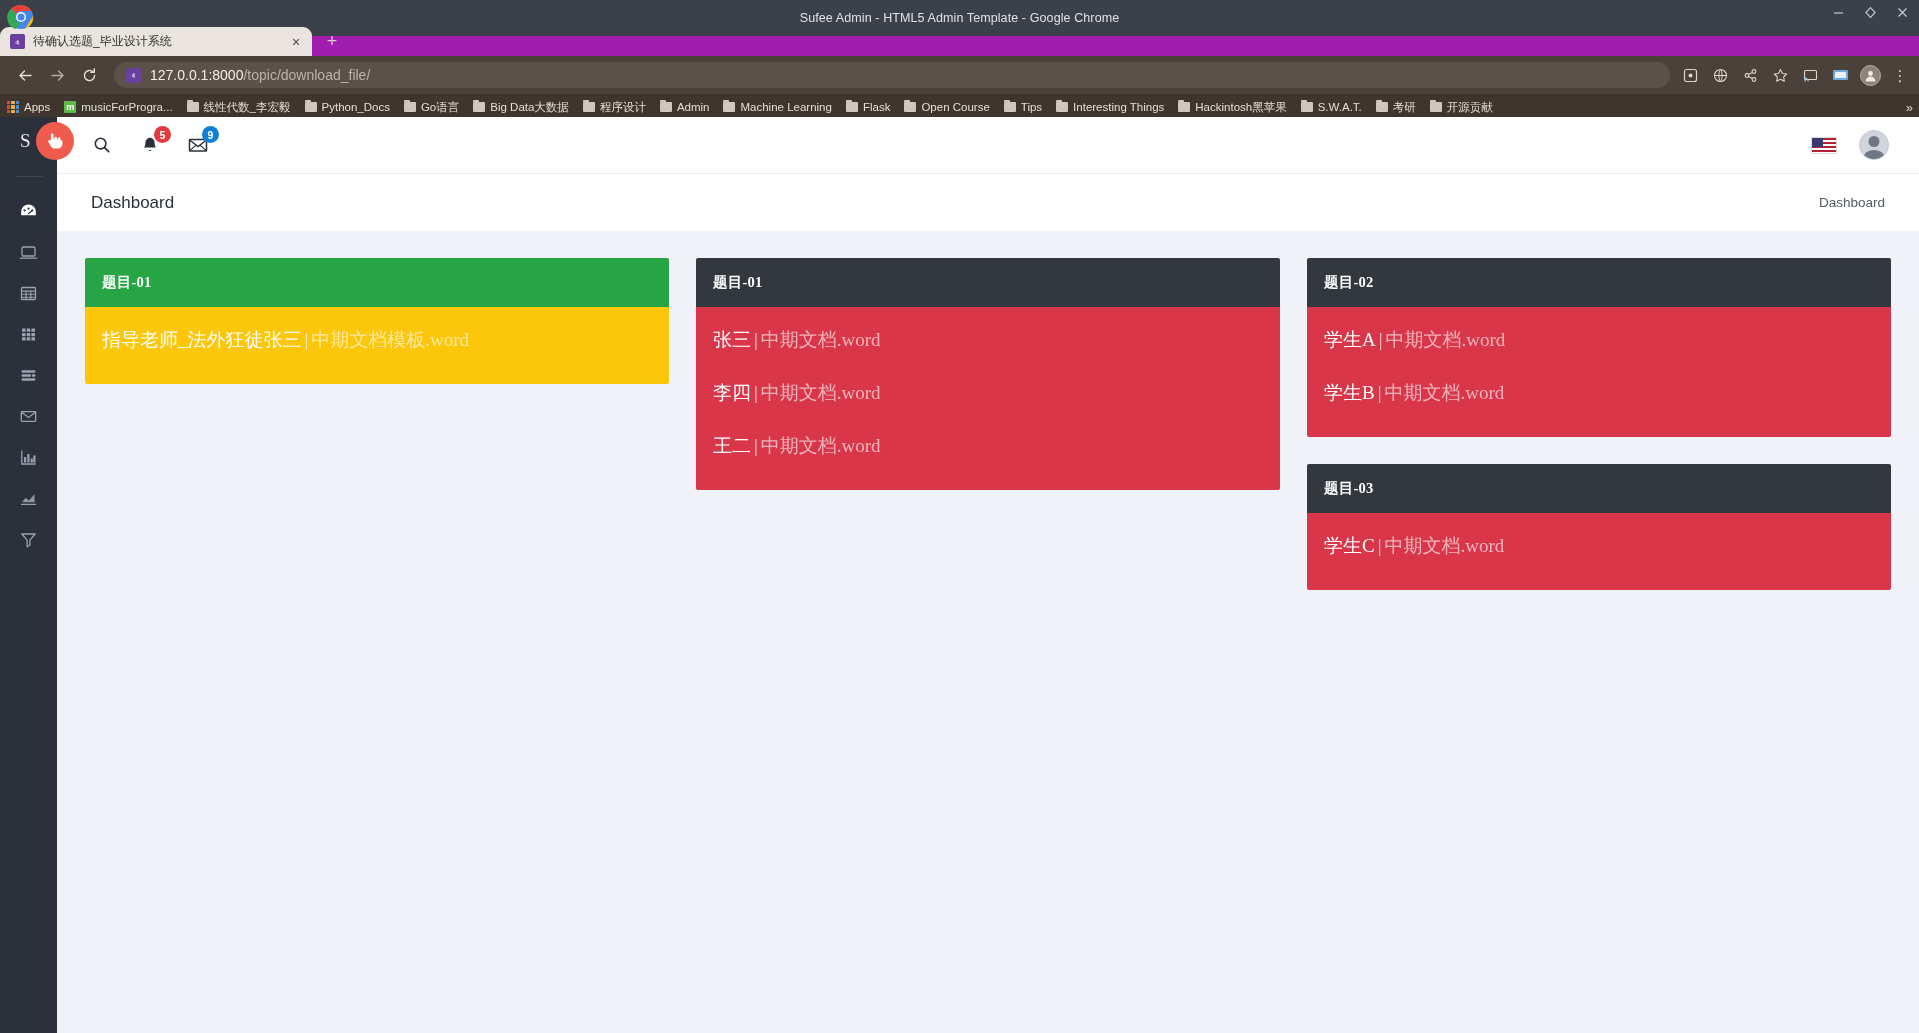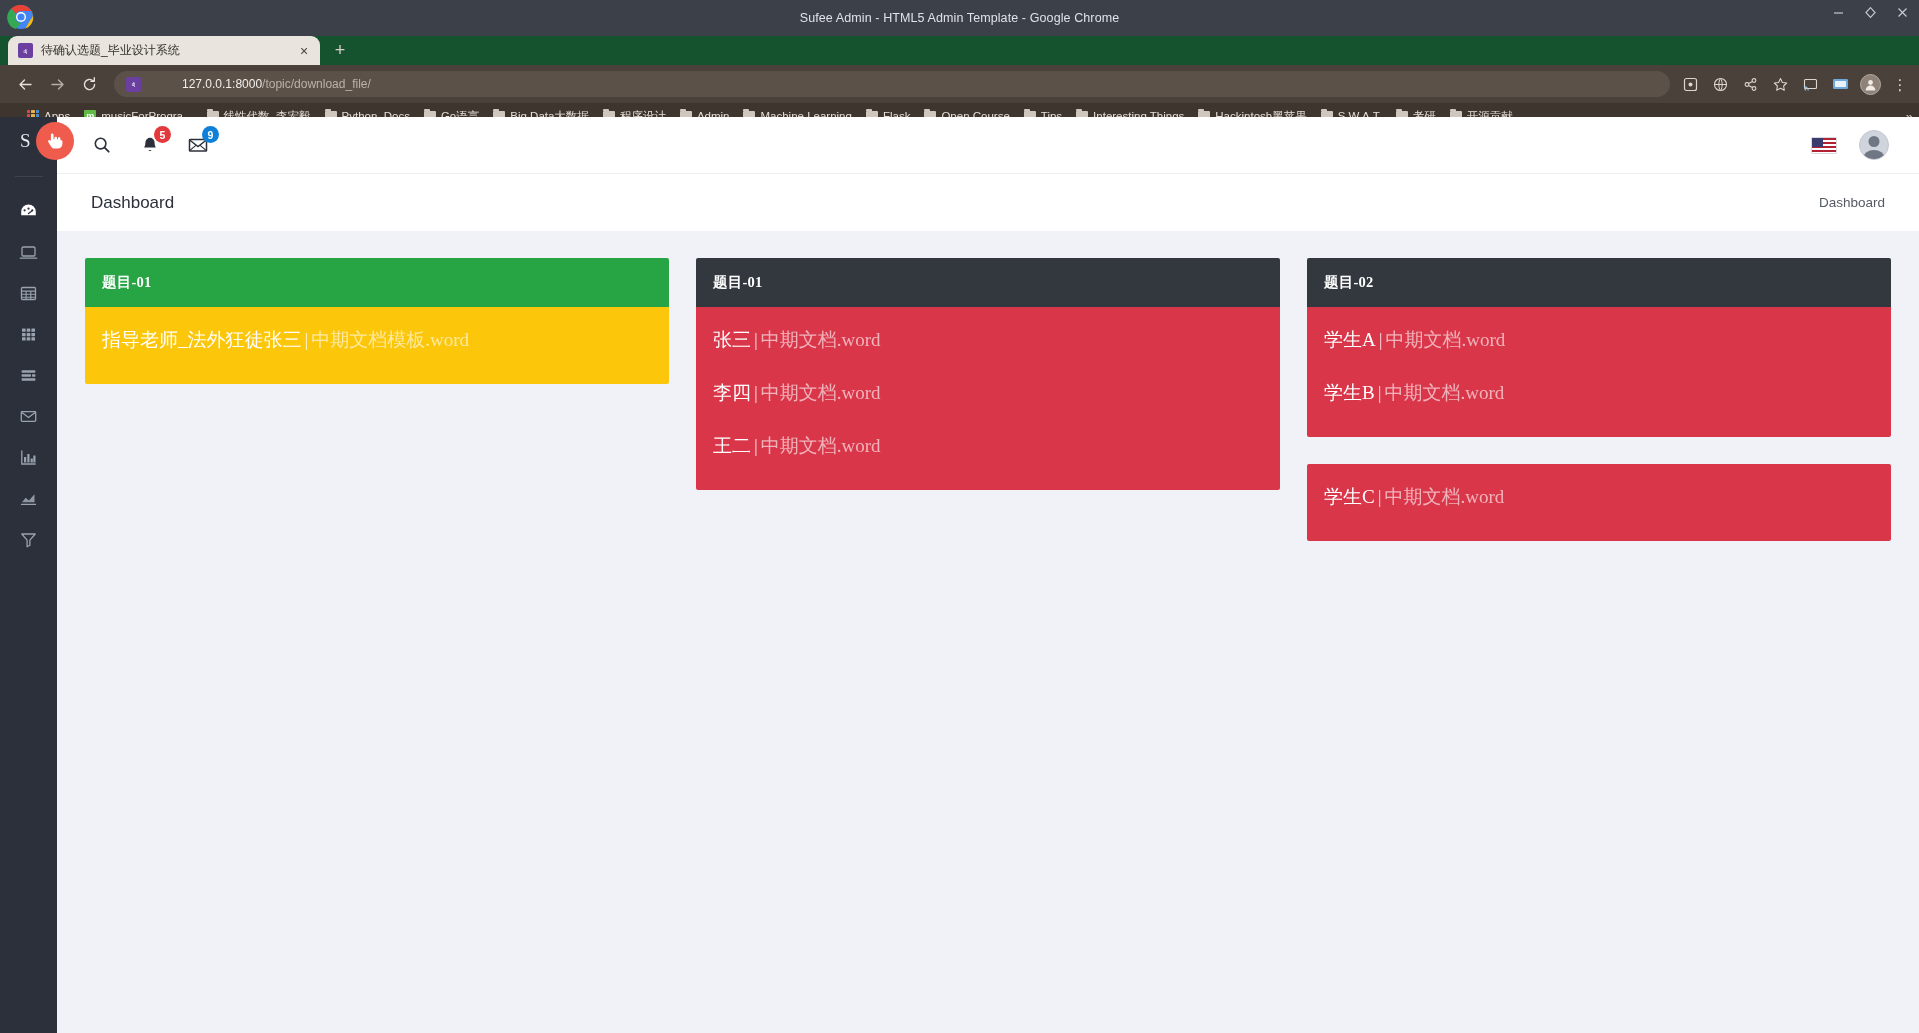--- a/index.html
+++ b/index.html
@@ -22,22 +22,22 @@
     font-size: 12.5px; color: #dfe2e6; letter-spacing: .1px;
   }
   .win-controls {
     position: absolute; right: 10px; top: 0; height: 24px;
     display: flex; align-items: center; gap: 19px;
   }
   .win-btn { width: 13px; height: 13px; position: relative; opacity: .85; }
   .win-btn svg { display: block; }
 
   .tabstrip {
-    height: 29px; background: #14532d; position: relative;
-    display: flex; align-items: flex-end; padding-left: 8px;
+    height: 20px; background: #a21caf; position: relative;
+    display: flex; align-items: flex-end; padding-left: 0;
   }
   .tab {
     width: 312px; height: 29px; background: #e9e4dd;
     border-radius: 9px 9px 0 0;
     display: flex; align-items: center; padding: 0 8px 0 10px;
     position: relative;
   }
   .tab-favicon {
     width: 15px; height: 15px; border-radius: 2px; flex: none;
     background: #6b3fa0; position: relative; overflow: hidden;
@@ -76,41 +76,41 @@
     display: flex; align-items: center; padding: 0 12px; gap: 9px;
   }
   .omni-icon {
     width: 15px; height: 15px; border-radius: 2px; background: #6b3fa0;
     flex: none; position: relative;
   }
   .omni-icon span {
     position: absolute; inset: 0; color: #fff; font-size: 4.5px;
     display: flex; align-items: center; justify-content: center;
   }
-  .omni-url { font-size: 12px; color: #f2efeb; white-space: nowrap; margin-left: 32px; }
+  .omni-url { font-size: 14px; color: #f2efeb; white-space: nowrap; }
   .omni-url .dim { color: #bbb2a8; }
   .tb-right { display: flex; align-items: center; gap: 10px; }
   .tb-icon {
     width: 20px; height: 20px; display: flex; align-items: center;
     justify-content: center; color: #ddd6cd;
   }
   .avatar-chrome {
     width: 21px; height: 21px; border-radius: 50%; background: #8e8279;
     border: 1px solid #b5aba1;
     display: flex; align-items: center; justify-content: center;
     color: #f0ebe5; font-size: 11px;
   }
   .menu-dots {
     width: 18px; color: #ddd6cd; font-size: 15px; text-align: center;
     line-height: 1;
   }
 
   .bookmarks {
     height: 26px; background: #3e352e;
-    display: flex; align-items: center; padding: 0 20px; gap: 0;
+    display: flex; align-items: center; padding: 0 0; gap: 0;
     overflow: hidden; position: relative;
   }
   .bm {
     display: flex; align-items: center; gap: 5px;
     padding: 2px 7px; white-space: nowrap; flex: none;
   }
   .bm-label { font-size: 11.5px; color: #e4ded6; }
   .bm-folder {
     width: 12px; height: 10px; background: #cfc7bd; border-radius: 1px;
     flex: none; position: relative;
@@ -638,20 +638,21 @@
             <div class="card-body red">
               <div class="doc-line">
                 <span>学生A</span><span class="sep">|</span><span class="fname">中期文档.word</span>
               </div>
               <div class="doc-line">
                 <span>学生B</span><span class="sep">|</span><span class="fname">中期文档.word</span>
               </div>
             </div>
           </div>
           <div class="card">
+            <div class="card-head dark">题目-03</div>
             <div class="card-body red">
               <div class="doc-line">
                 <span>学生C</span><span class="sep">|</span><span class="fname">中期文档.word</span>
               </div>
             </div>
           </div>
         </div>
 
       </div>
     </div>

